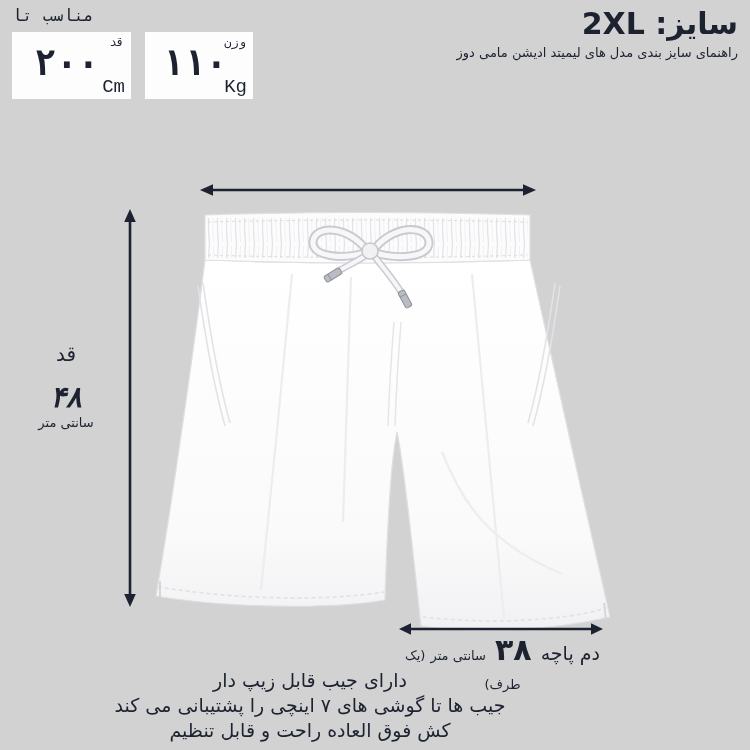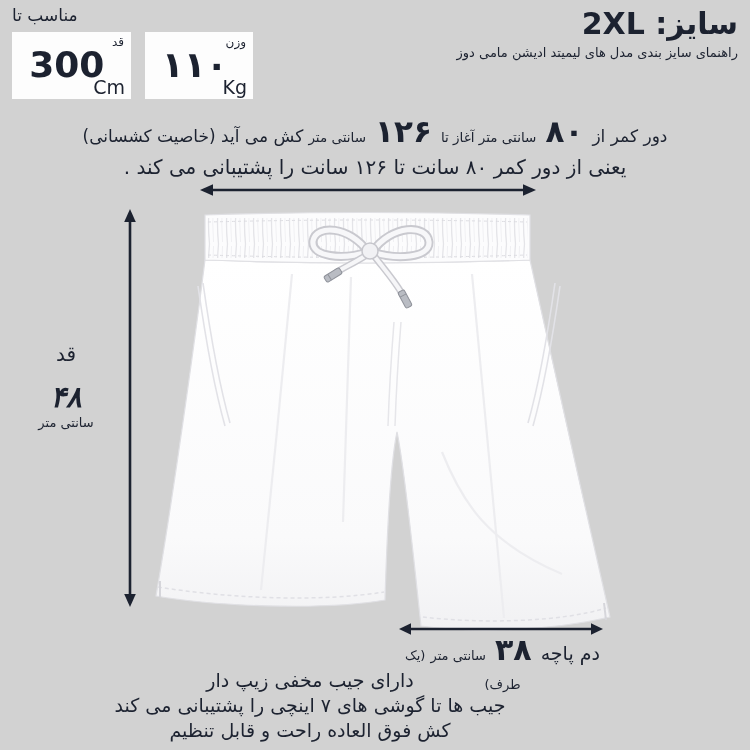--- a/index.html
+++ b/index.html
@@ -9,21 +9,21 @@
     position:relative; width:750px; height:750px; overflow:hidden;
     background:#d2d2d2; color:#1c2230; direction:rtl;
   }
 
   
   .title-block { position:absolute; top:6px; right:12px; text-align:right; }
   .size-title { font-size:30px; line-height:36px; font-weight:600; letter-spacing:0; }
   .subtitle  { font-size:13px; line-height:18px; margin-top:2px; }
 
   
-  .fit-block { position:absolute; left:12px; top:5px; width:214px; height:100px; }
+  .fit-block { position:absolute; left:12px; top:5px; width:214px; height:100px;font-family:Liberation Mono, monospace; }
   .fit-label { position:absolute; top:0; left:0; font-size:17px; }
   .stat-box { position:absolute; top:27px; height:67px; background:#fdfdfd; }
   .stat-box.height { left:0;  width:119px; }
   .stat-box.weight { left:133px; width:108px;text-align:right; }
   .stat-label { position:absolute; top:3px; right:7px; font-size:12px; }
   .stat-value { position:absolute; top:48%; left:46%; transform:translate(-50%,-50%);
                 font-size:36px; font-weight:600; direction:rtl; }
   .stat-unit  { position:absolute; bottom:1px; right:6px; font-size:19px; direction:ltr; }
 
   
@@ -69,42 +69,31 @@
   <div class="title-block">
     <div class="size-title">سایز: 2XL</div>
     <div class="subtitle">راهنمای سایز بندی مدل های لیمیتد ادیشن مامی دوز</div>
   </div>
 
   <div class="fit-block">
     <div class="fit-label">مناسب تا</div>
 
     <div class="stat-box height">
       <div class="stat-label">قد</div>
-      <div class="stat-value">300</div>
+      <div class="stat-value">۲۰۰</div>
       <div class="stat-unit">Cm</div>
     </div>
 
     <div class="stat-box weight">
       <div class="stat-label">وزن</div>
       <div class="stat-value">۱۱۰</div>
       <div class="stat-unit">Kg</div>
     </div>
   </div>
 
-  <div class="waist-note">
-    <div class="waist-line1">
-      <span class="wn-txt">دور کمر از</span>
-      <span class="wn-big">۸۰</span>
-      <span class="wn-small">سانتی متر آغاز تا</span>
-      <span class="wn-big">۱۲۶</span>
-      <span class="wn-small">سانتی متر</span>
-      <span class="wn-txt">کش می آید (خاصیت کشسانی)</span>
-    </div>
-    <div class="waist-line2">یعنی از دور کمر ۸۰ سانت تا ۱۲۶ سانت را پشتیبانی می کند .</div>
-  </div>
 
   <svg id="waist-arrow" class="arrow-svg" width="340" height="16" viewBox="0 0 340 16">
     <line x1="13" y1="8" x2="327" y2="8" stroke="#1c2230" stroke-width="2.6"></line>
     <polygon points="2,8 15,2.2 15,13.8" fill="#1c2230"></polygon>
     <polygon points="338,8 325,2.2 325,13.8" fill="#1c2230"></polygon>
   </svg>
 
   <div class="shorts-wrap">
     <svg width="476" height="440" viewBox="0 0 476 440">
       <defs>
@@ -202,18 +191,18 @@
   </svg>
 
   <div class="hem-measure">
     <span class="hm-label">دم پاچه</span>
     <span class="hm-value">۳۸</span>
     <span class="hm-unit">سانتی متر</span>
     <span class="hm-note">(یک طرف)</span>
   </div>
 
   <div class="features">
-    <div class="feature-line">دارای جیب مخفی زیپ دار</div>
+    <div class="feature-line">دارای جیب قابل زیپ دار</div>
     <div class="feature-line">جیب ها تا گوشی های ۷ اینچی را پشتیبانی می کند</div>
     <div class="feature-line">کش فوق العاده راحت و قابل تنظیم</div>
   </div>
 
 </div>
 
 </body></html>

